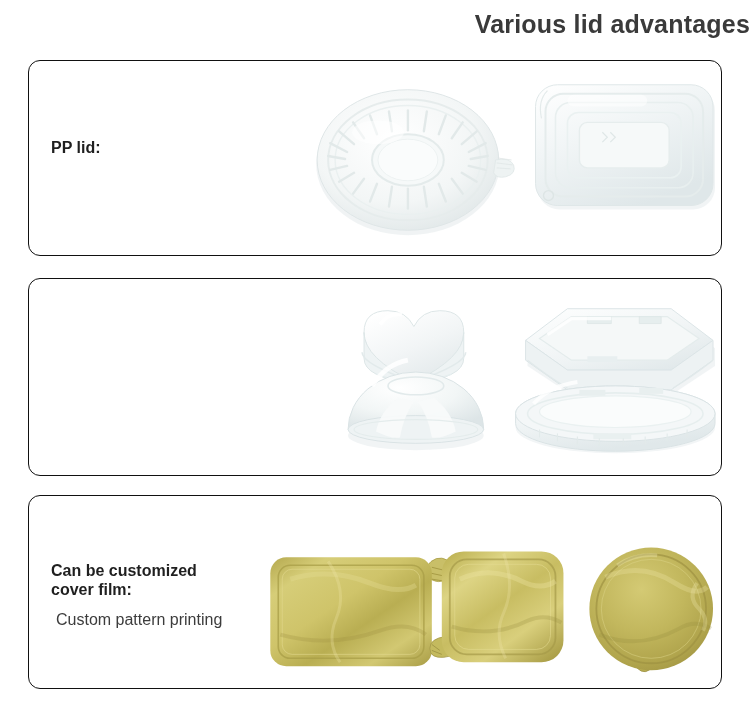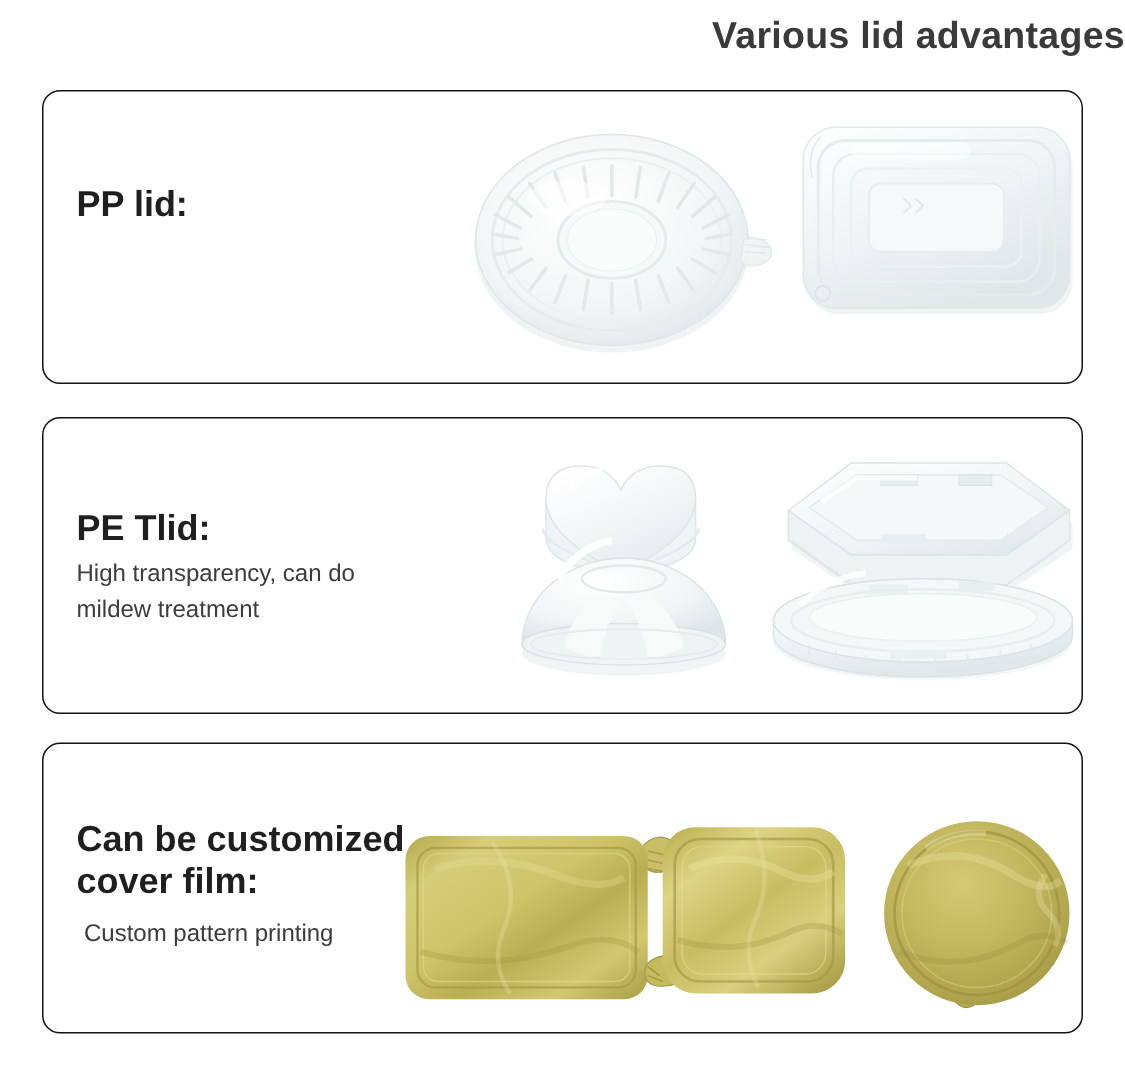--- a/index.html
+++ b/index.html
@@ -43,25 +43,25 @@
   .card-text {
     position: absolute;
     left: 22px;
     color: #2e2e2e;
   }
   #card-pp .card-text   { top: 62px; }
   #card-pe .card-text   { top: 60px; }
   #card-film .card-text { top: 50px; }
 
   .card-heading {
-    font-size: 24px;
+    font-size: 16px;
     font-weight: bold;
     color: #1f1f1f;
     line-height: 1.18;
-    margin: 0 0 4px 0;
+    margin: 16px 0 4px 0;
     white-space: pre-line;
   }
   .card-sub {
     font-size: 16px;
     font-weight: normal;
     color: #3c3c3c;
     line-height: 1.5;
     margin: 0;
     white-space: pre-line;
   }
@@ -151,25 +151,20 @@
         <path d="M575 72 l5 5 l-5 5 M583 72 l5 5 l-5 5" stroke="#dfe7e7" stroke-width="1.2" fill="none"></path>
         <circle cx="521" cy="136" r="5" fill="none" stroke="#dde5e5" stroke-width="1.4"></circle>
         <path d="M520 30 q-10 10 -6 28" stroke="#e4ebeb" stroke-width="1.2" fill="none"></path>
         <rect x="540" y="34" width="80" height="12" rx="6" fill="#ffffff" opacity="0.5"></rect>
       </g>
     </svg>
   </div>
 </div>
 
 <div class="card" id="card-pe">
-  <div class="card-text">
-    <p class="card-heading">PE Tlid:</p>
-    <p class="card-sub">High transparency, can do
-mildew treatment</p>
-  </div>
   <div class="art">
     <svg viewBox="0 0 694 198" preserveAspectRatio="none">
       <defs>
         <linearGradient id="peHeart" x1="20%" y1="0%" x2="80%" y2="100%">
           <stop offset="0%" stop-color="#ffffff"></stop>
           <stop offset="50%" stop-color="#f2f5f6"></stop>
           <stop offset="100%" stop-color="#e0e7e9"></stop>
         </linearGradient>
         <linearGradient id="peSq" x1="10%" y1="0%" x2="90%" y2="100%">
           <stop offset="0%" stop-color="#fdfefe"></stop>

